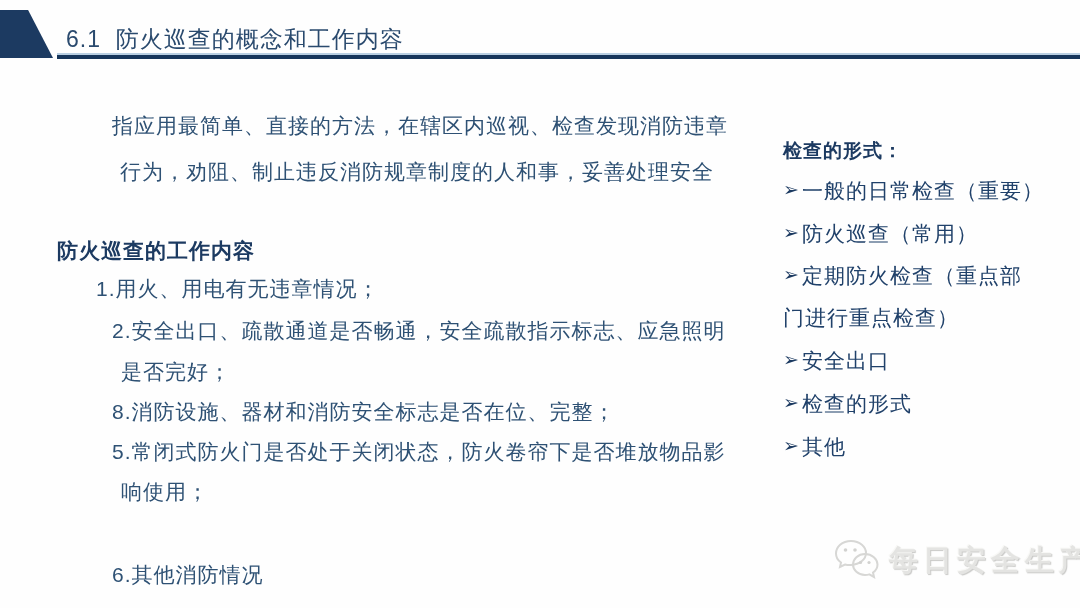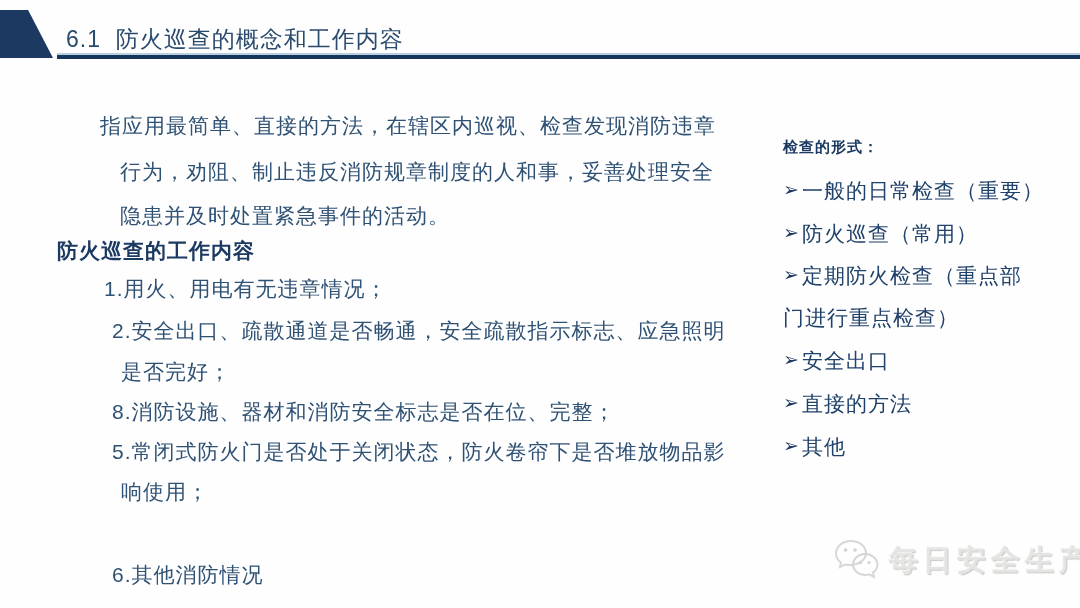--- a/index.html
+++ b/index.html
@@ -29,21 +29,21 @@
     position:absolute;left:57px;
     font-size:21px;font-weight:700;color:#1c3a61;letter-spacing:1px;white-space:nowrap;
   }
   .body-line{
     position:absolute;
     font-size:21px;color:#2e5174;letter-spacing:1px;white-space:nowrap;
   }
   
   .checks-heading{
     position:absolute;left:783px;top:138px;
-    font-size:15px;font-weight:700;color:#1c3a61;letter-spacing:1px;white-space:nowrap;
+    font-size:19px;font-weight:700;color:#1c3a61;letter-spacing:1px;white-space:nowrap;
   }
   .check-line{
     position:absolute;left:783px;
     font-size:21px;color:#20416a;letter-spacing:1px;white-space:nowrap;
     display:flex;align-items:flex-start;
   }
   .check-bullet{
     color:#1c3a61;font-size:19px;margin-right:2px;line-height:26px;
   }
   
@@ -61,26 +61,25 @@
 </style>
 </head>
 <body>
 
 <div id="slide">
 
   <div class="corner-shape"></div>
   <div class="slide-title">6.1  防火巡查的概念和工作内容</div>
   <div class="title-rule"></div>
 
-  <div class="body-line" style="left:100px;top:112px">指应用最简单、直接的方法，在辖区内巡视、检查发现消防违章</div>
+  <div class="body-line" style="left:112px;top:112px">指应用最简单、直接的方法，在辖区内巡视、检查发现消防违章</div>
   <div class="body-line" style="left:120px;top:158px">行为，劝阻、制止违反消防规章制度的人和事，妥善处理安全</div>
-  <div class="body-line" style="left:120px;top:202px">隐患并及时处置紧急事件的活动。</div>
 
   <div class="sec-heading" style="top:237px">防火巡查的工作内容</div>
-  <div class="body-line" style="left:104px;top:275px">1.用火、用电有无违章情况；</div>
+  <div class="body-line" style="left:96px;top:275px">1.用火、用电有无违章情况；</div>
   <div class="body-line" style="left:112px;top:317px">2.安全出口、疏散通道是否畅通，安全疏散指示标志、应急照明</div>
   <div class="body-line" style="left:121px;top:358px">是否完好；</div>
   <div class="body-line" style="left:112px;top:398px">8.消防设施、器材和消防安全标志是否在位、完整；</div>
   <div class="body-line" style="left:112px;top:438px">5.常闭式防火门是否处于关闭状态，防火卷帘下是否堆放物品影</div>
   <div class="body-line" style="left:121px;top:478px">响使用；</div>
   <div class="body-line" style="left:112px;top:561px">6.其他消防情况</div>
 
   <div class="checks-heading">检查的形式：</div>
 
   <div class="check-line" style="top:177px">
@@ -97,21 +96,21 @@
   </div>
   <div class="check-line" style="top:304px">
     <span>门进行重点检查）</span>
   </div>
   <div class="check-line" style="top:347px">
     <span class="check-bullet">➢</span>
     <span>安全出口</span>
   </div>
   <div class="check-line" style="top:390px">
     <span class="check-bullet">➢</span>
-    <span>直接的方法</span>
+    <span>检查的形式</span>
   </div>
   <div class="check-line" style="top:433px">
     <span class="check-bullet">➢</span>
     <span>其他</span>
   </div>
 
   <div class="watermark">
     <svg class="wm-icon" viewBox="0 0 48 46">
       <g fill="none" stroke="#d7d7d5" stroke-width="2">
         <path d="M18 3 C9 3 3 9 3 15.5 C3 19.5 5 22.5 8 24.5 L7 29 L12 26.5 C14 27 16 27.3 18 27 C27 26.5 33 21 33 15 C33 9 27 3 18 3 Z"></path>

